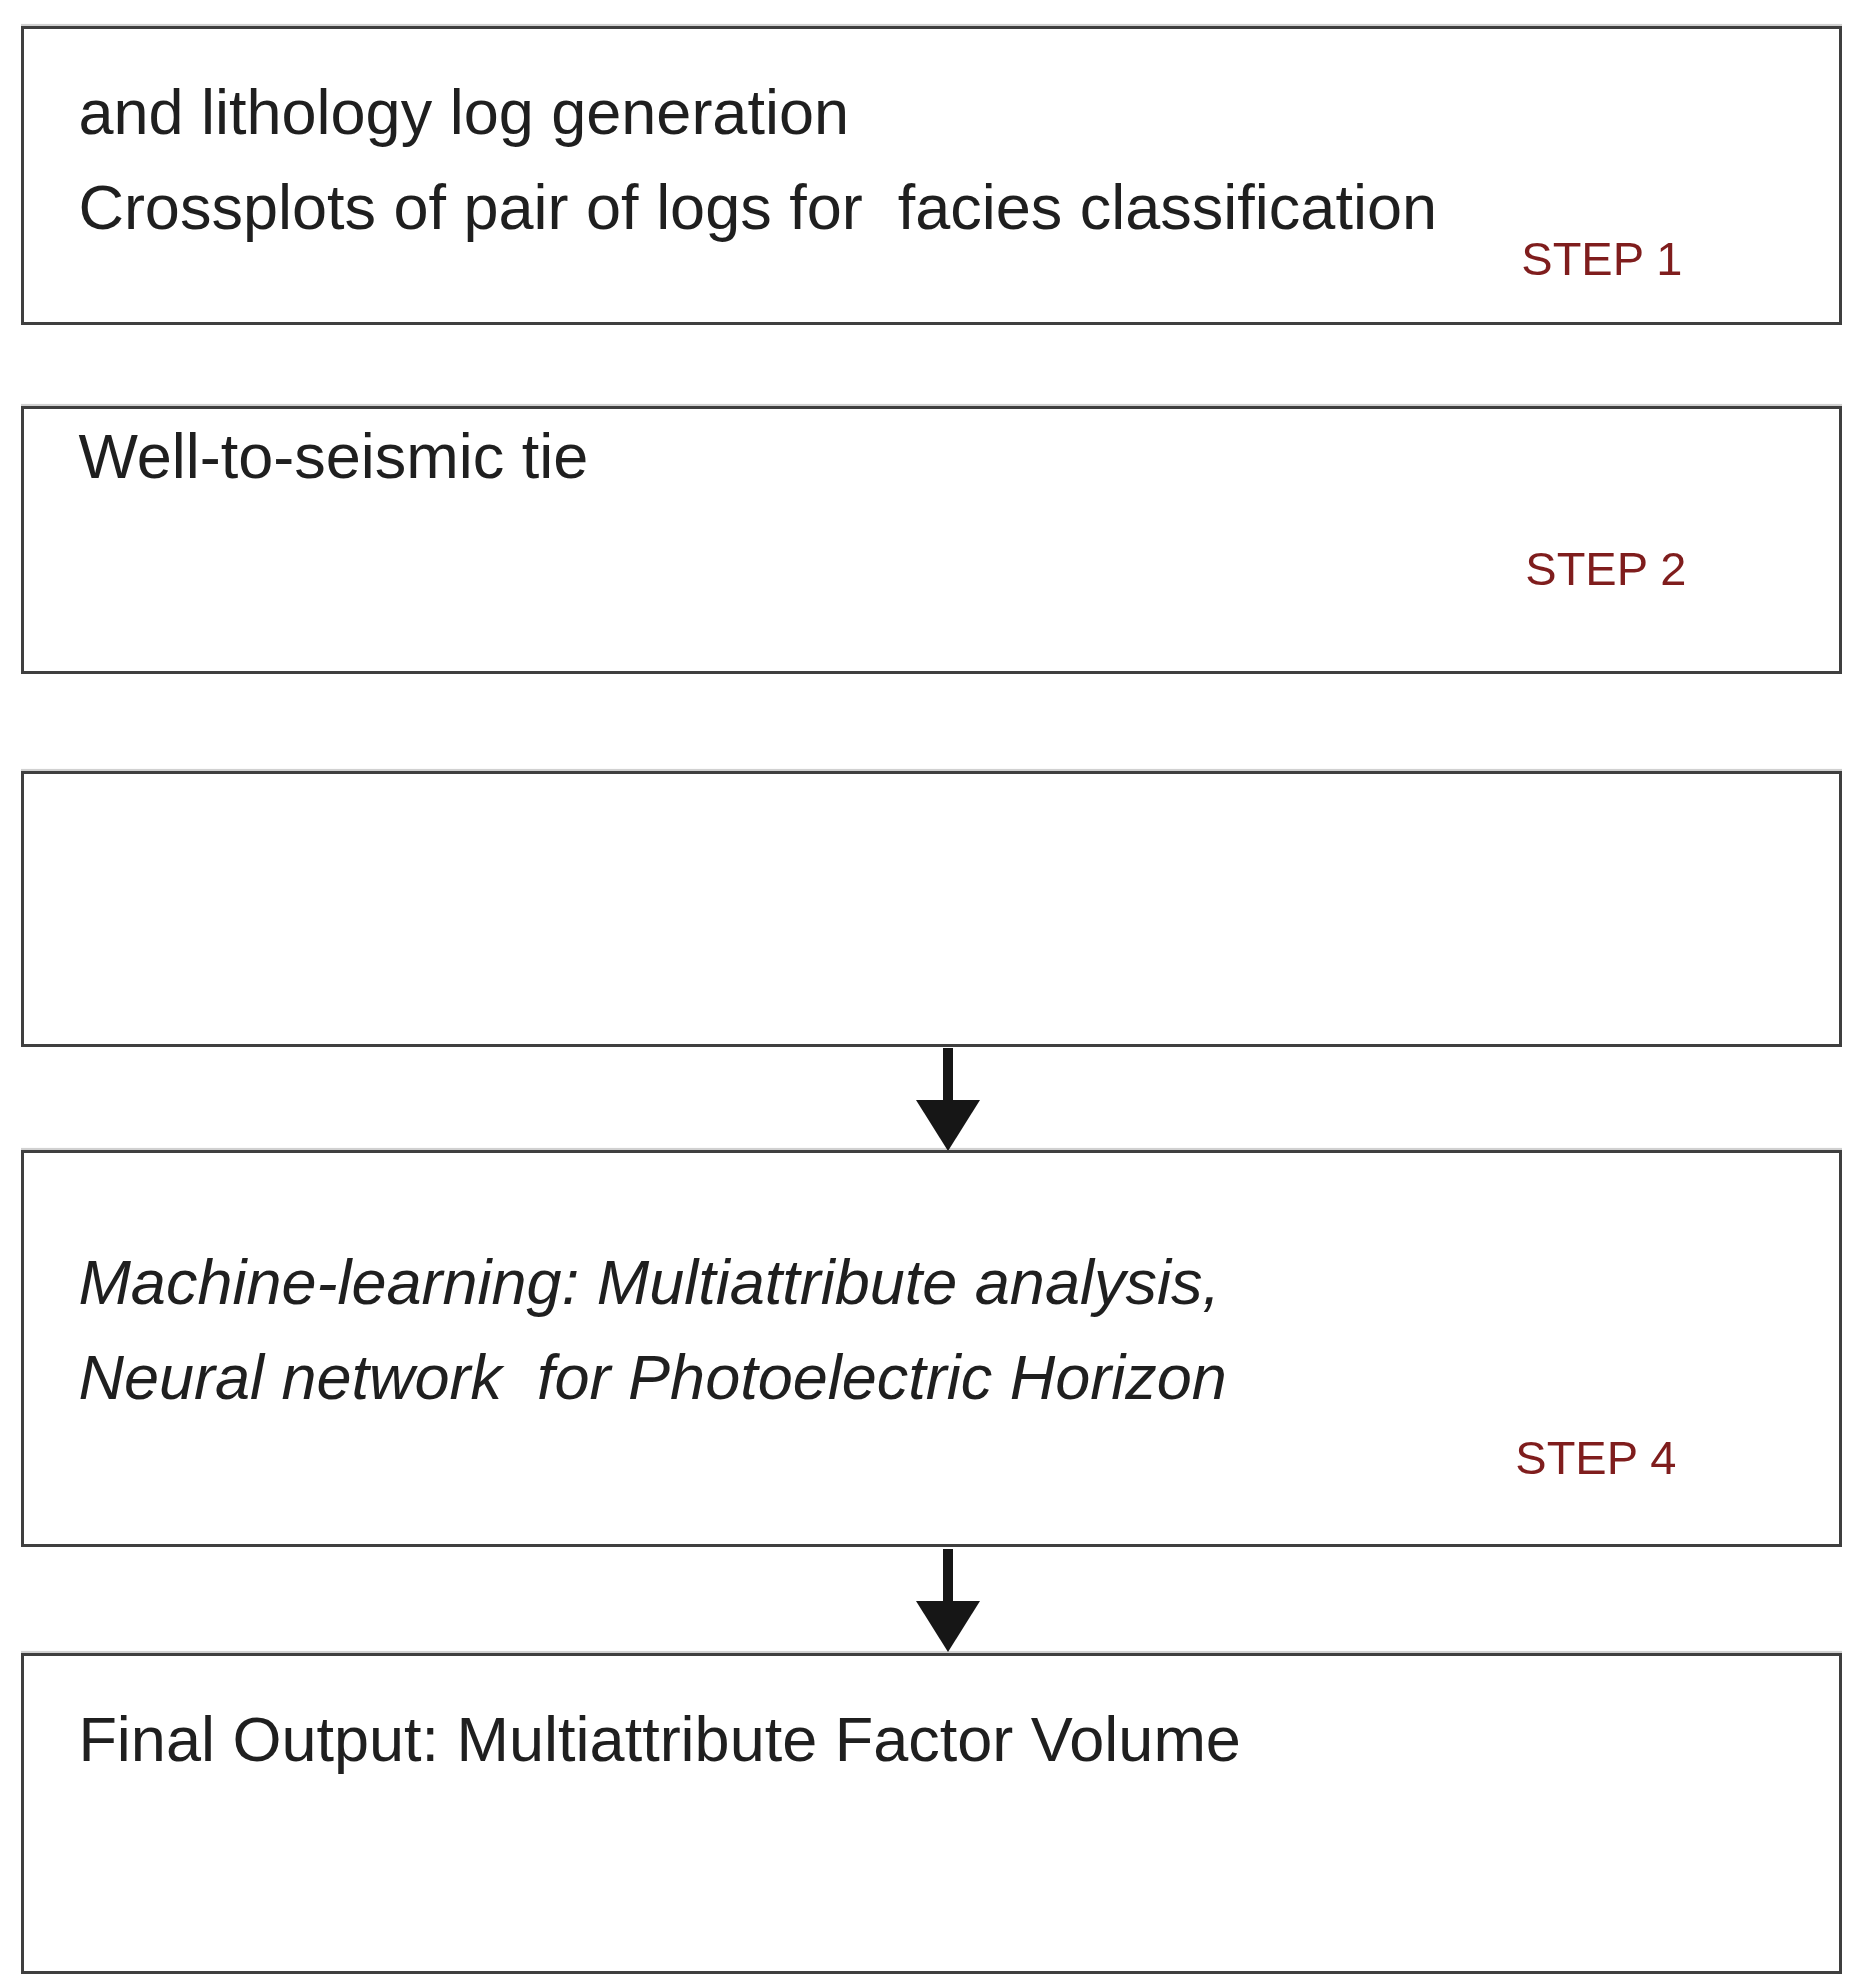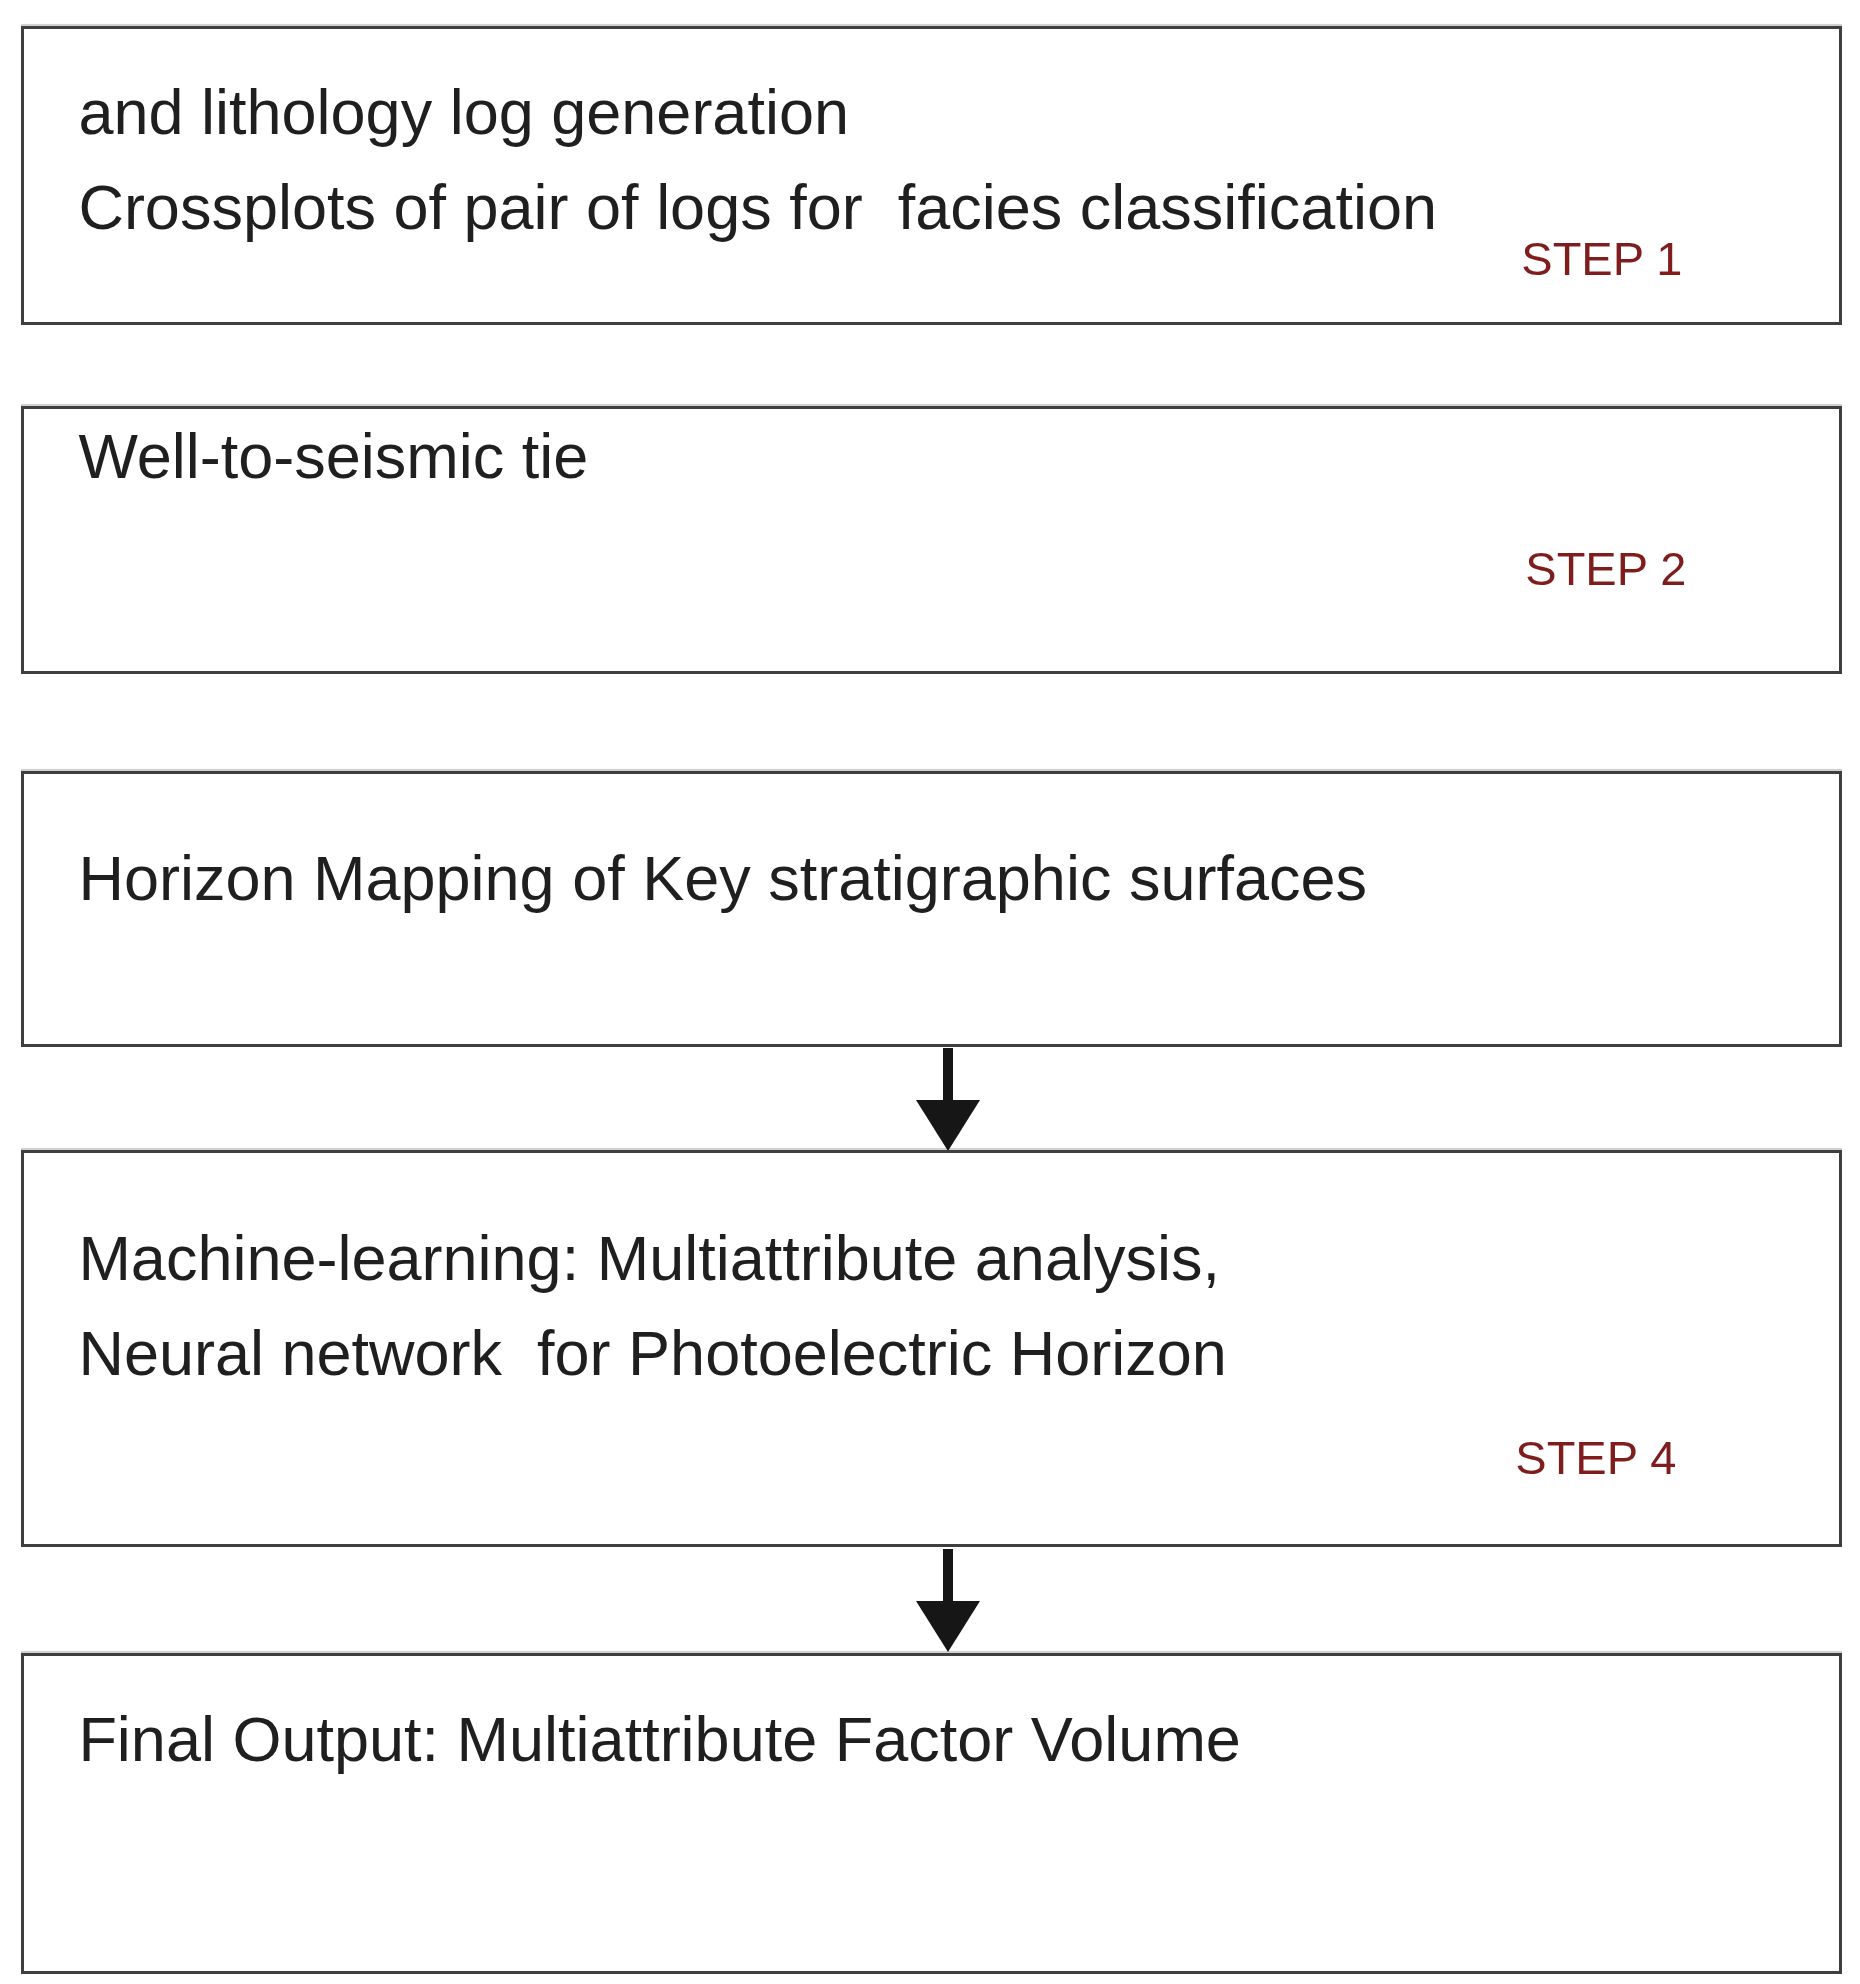--- a/index.html
+++ b/index.html
@@ -42,21 +42,21 @@
   
   #box1 { top: 26px;   height: 299px; }
   #box1 .box-text { padding-top: 36px; }
   #box2 { top: 406px;  height: 268px; }
   #box2 .box-text { }
   #box2 .step-label { bottom: 68px; right: 153px; }
   #box3 { top: 771px; height: 276px; }
   #box3 .box-text { padding-top: 57px; }
   #box3 .step-label { bottom: 28px; right: 166px; }
   #box4 { top: 1150px; height: 397px; }
-  #box4 .box-text { padding-top: 58px; }
+  #box4 .box-text { padding-top: 82px; font-style: italic; }
   #box4 .step-label { bottom: 52px; right: 163px; }
   #box5 { top: 1653px; height: 321px; }
   #box5 .box-text { padding-top: 36px; }
 
   
   .arrow-down {
     position: absolute;
     left: 915px;
     width: 66px;
     display: flex;
@@ -92,23 +92,20 @@
   </div>
 
   <div class="flow-box" id="box2">
     <div class="box-text">
       <div class="line">Well-to-seismic tie</div>
     </div>
     <div class="step-label">STEP 2</div>
   </div>
 
   <div class="flow-box" id="box3">
-    <div class="box-text">
-      <div class="line">Horizon Mapping of Key stratigraphic surfaces</div>
-    </div>
   </div>
 
   <div class="arrow-down" id="arrow1">
     <div class="arrow-stem"></div>
     <div class="arrow-head"></div>
   </div>
 
   <div class="flow-box" id="box4">
     <div class="box-text">
       <div class="line">Machine-learning: Multiattribute analysis,</div>

